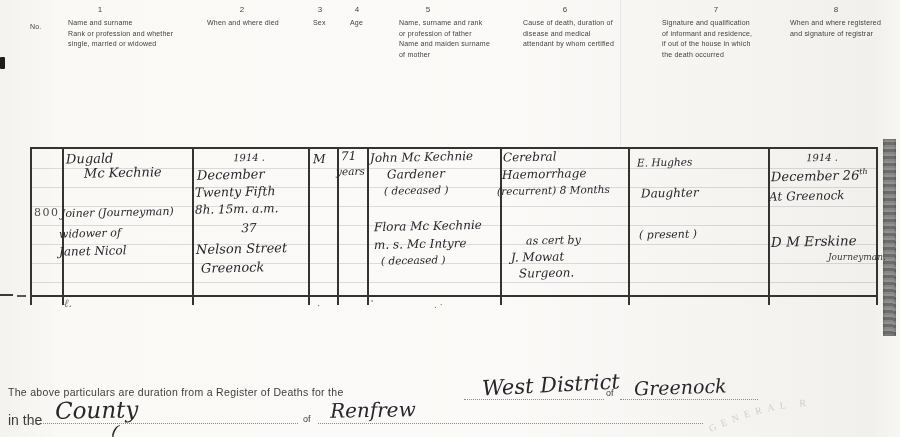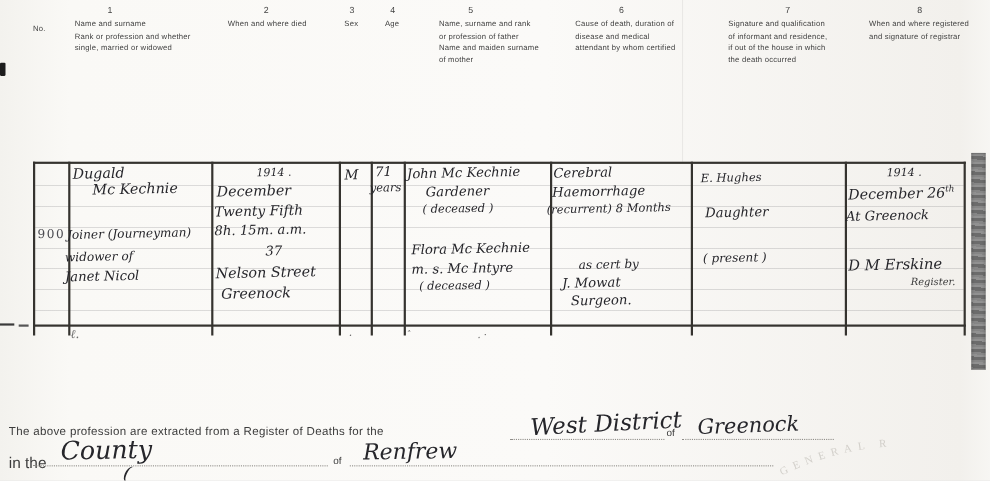--- a/index.html
+++ b/index.html
@@ -99,21 +99,21 @@
   <div class="vline" style="left:308px;"></div>
   <div class="vline" style="left:337px;"></div>
   <div class="vline" style="left:367px;"></div>
   <div class="vline" style="left:500px;"></div>
   <div class="vline" style="left:628px;"></div>
   <div class="vline" style="left:768px;"></div>
   <div class="vline" style="left:876px;"></div>
   <div class="dash" style="left:0;top:294px;width:13px;height:2px;"></div>
   <div class="dash" style="left:17px;top:295px;width:9px;height:2px;background:#555;"></div>
 
-  <div class="stampnum" style="left:34px;top:206px;font-size:11px;">900</div>
+  <div class="stampnum" style="left:34px;top:206px;font-size:11px;">800</div>
 
   <div class="hw" style="left:66px;top:151px;font-size:13px;">Dugald</div>
   <div class="hw" style="left:84px;top:165px;font-size:13px;">Mc Kechnie</div>
   <div class="hw" style="left:61px;top:206px;font-size:11px;">Joiner (Journeyman)</div>
   <div class="hw" style="left:59px;top:227px;font-size:11px;">widower of</div>
   <div class="hw" style="left:59px;top:244px;font-size:12px;">Janet Nicol</div>
 
   <div class="hw" style="left:192px;width:114px;text-align:center;top:152px;font-size:10px;">1914 .</div>
   <div class="hw" style="left:197px;top:167px;font-size:13px;">December</div>
   <div class="hw" style="left:195px;top:184px;font-size:12.5px;">Twenty Fifth</div>
@@ -141,28 +141,28 @@
   <div class="hw" style="left:519px;top:266px;font-size:12px;">Surgeon.</div>
 
   <div class="hw" style="left:637px;top:156px;font-size:10.5px;">E. Hughes</div>
   <div class="hw" style="left:641px;top:186px;font-size:12px;">Daughter</div>
   <div class="hw" style="left:639px;top:228px;font-size:11px;">( present )</div>
 
   <div class="hw" style="left:768px;width:108px;text-align:center;top:152px;font-size:10px;">1914 .</div>
   <div class="hw" style="left:771px;top:168px;font-size:13px;"><span>December 26</span><span class="sup">th</span></div>
   <div class="hw" style="left:769px;top:189px;font-size:12px;">At Greenock</div>
   <div class="hw" style="left:771px;top:233px;font-size:13.5px;">D M Erskine</div>
-  <div class="reg-italic" style="left:828px;top:252px;font-size:9px;">Register.</div>
+  <div class="reg-italic" style="left:828px;top:252px;font-size:9px;">Journeyman.</div>
 
   <div class="frag" style="left:64px;top:297px;font-size:11px;">ℓ.</div>
   <div class="frag" style="left:317px;top:300px;font-size:10px;">·</div>
   <div class="frag" style="left:370px;top:299px;font-size:8px;">˄</div>
   <div class="frag" style="left:434px;top:300px;font-size:9px;">. ·</div>
 
-  <div class="pr" style="left:8px;top:386px;font-size:10.5px;letter-spacing:.3px;">The above profession are extracted from a Register of Deaths for the</div>
+  <div class="pr" style="left:8px;top:386px;font-size:10.5px;letter-spacing:.3px;">The above particulars are duration from a Register of Deaths for the</div>
   <div class="dotline" style="left:464px;top:386px;width:140px;height:13px;"></div>
   <div class="hw" style="left:482px;top:373px;font-size:21px;transform:rotate(-3deg);">West District</div>
   <div class="pr" style="left:606px;top:388px;font-size:9px;">of</div>
   <div class="dotline" style="left:620px;top:386px;width:138px;height:13px;"></div>
   <div class="hw" style="left:634px;top:376px;font-size:19px;transform:rotate(-2deg);">Greenock</div>
 
   <div class="pr" style="left:8px;top:412px;font-size:14px;">in the</div>
   <div class="dotline" style="left:30px;top:410px;width:268px;height:13px;"></div>
   <div class="hw" style="left:55px;top:397px;font-size:23px;transform:rotate(-1deg);">County</div>
   <div class="hw" style="left:112px;top:421px;font-size:17px;transform:rotate(12deg);">(</div>

